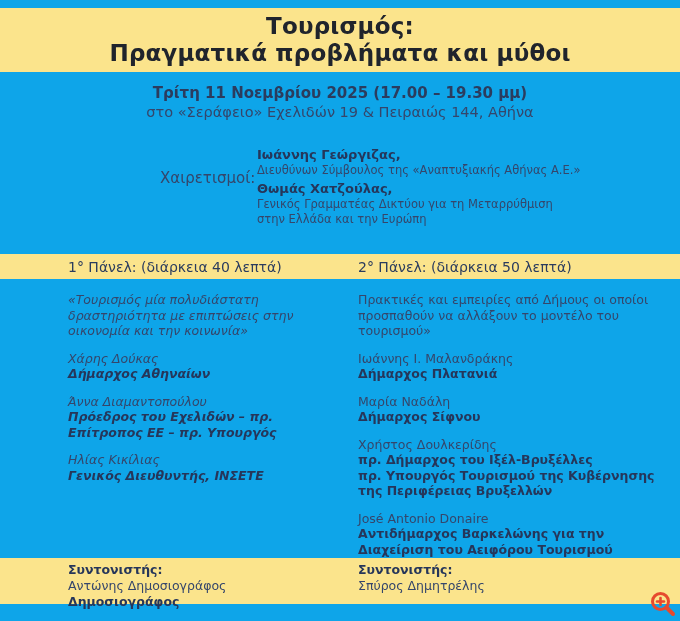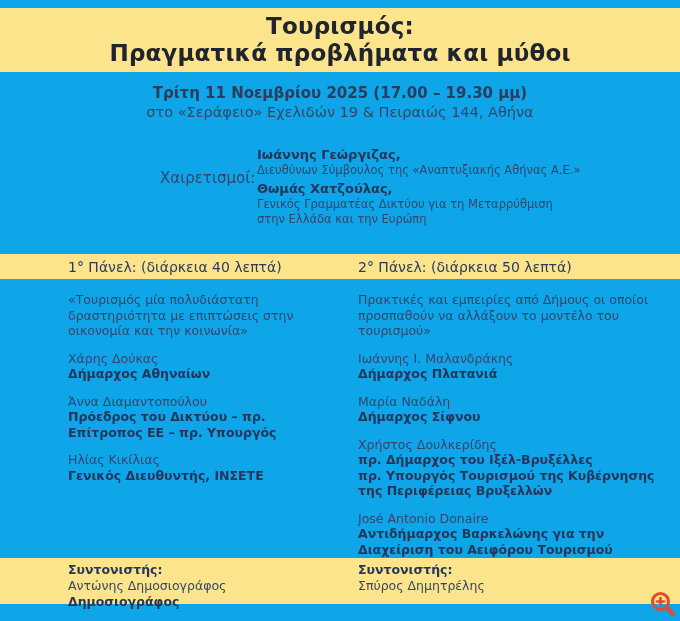--- a/index.html
+++ b/index.html
@@ -44,21 +44,21 @@
   .panel-header-band { top: 254px; height: 25px; }
   .panel-header {
     position: absolute; top: 4px;
     font-size: 14px; color: #2b3c5e; line-height: 18px;
   }
   .panel-header.col1 { left: 68px; }
   .panel-header.col2 { left: 358px; }
 
   
   .panel-col { position: absolute; top: 292px; font-size: 12.5px; line-height: 15.5px; }
-  .panel-col.col1 { left: 68px; width: 262px; }
+  .panel-col.col1 { left: 68px; width: 262px; font-style: italic; }
   .panel-col.col2 { left: 358px; width: 300px; }
   .panel-desc { margin-bottom: 7px; }
   .desc-line { line-height: 15.5px; color: #35466b; }
   .speaker-block { margin-top: 12px; }
   .s-name { color: #35466b; line-height: 15.5px; }
   .s-role { font-weight: bold; color: #26365a; line-height: 15.5px; }
 
   
   .moderator-band { top: 558px; height: 46px; }
   .moderator { position: absolute; top: 4px; font-size: 12.5px; line-height: 16px; }
@@ -116,21 +116,21 @@
       <div class="desc-line">«Τουρισμός μία πολυδιάστατη</div>
       <div class="desc-line">δραστηριότητα με επιπτώσεις στην</div>
       <div class="desc-line">οικονομία και την κοινωνία»</div>
     </div>
     <div class="speaker-block">
       <div class="s-name">Χάρης Δούκας</div>
       <div class="s-role">Δήμαρχος Αθηναίων</div>
     </div>
     <div class="speaker-block">
       <div class="s-name">Άννα Διαμαντοπούλου</div>
-      <div class="s-role">Πρόεδρος του Δικτύου – πρ.</div>
+      <div class="s-role">Πρόεδρος του Εχελιδών – πρ.</div>
       <div class="s-role">Επίτροπος ΕΕ – πρ. Υπουργός</div>
     </div>
     <div class="speaker-block">
       <div class="s-name">Ηλίας Κικίλιας</div>
       <div class="s-role">Γενικός Διευθυντής, ΙΝΣΕΤΕ</div>
     </div>
   </div>
 
   <div class="panel-col col2">
     <div class="panel-desc">

